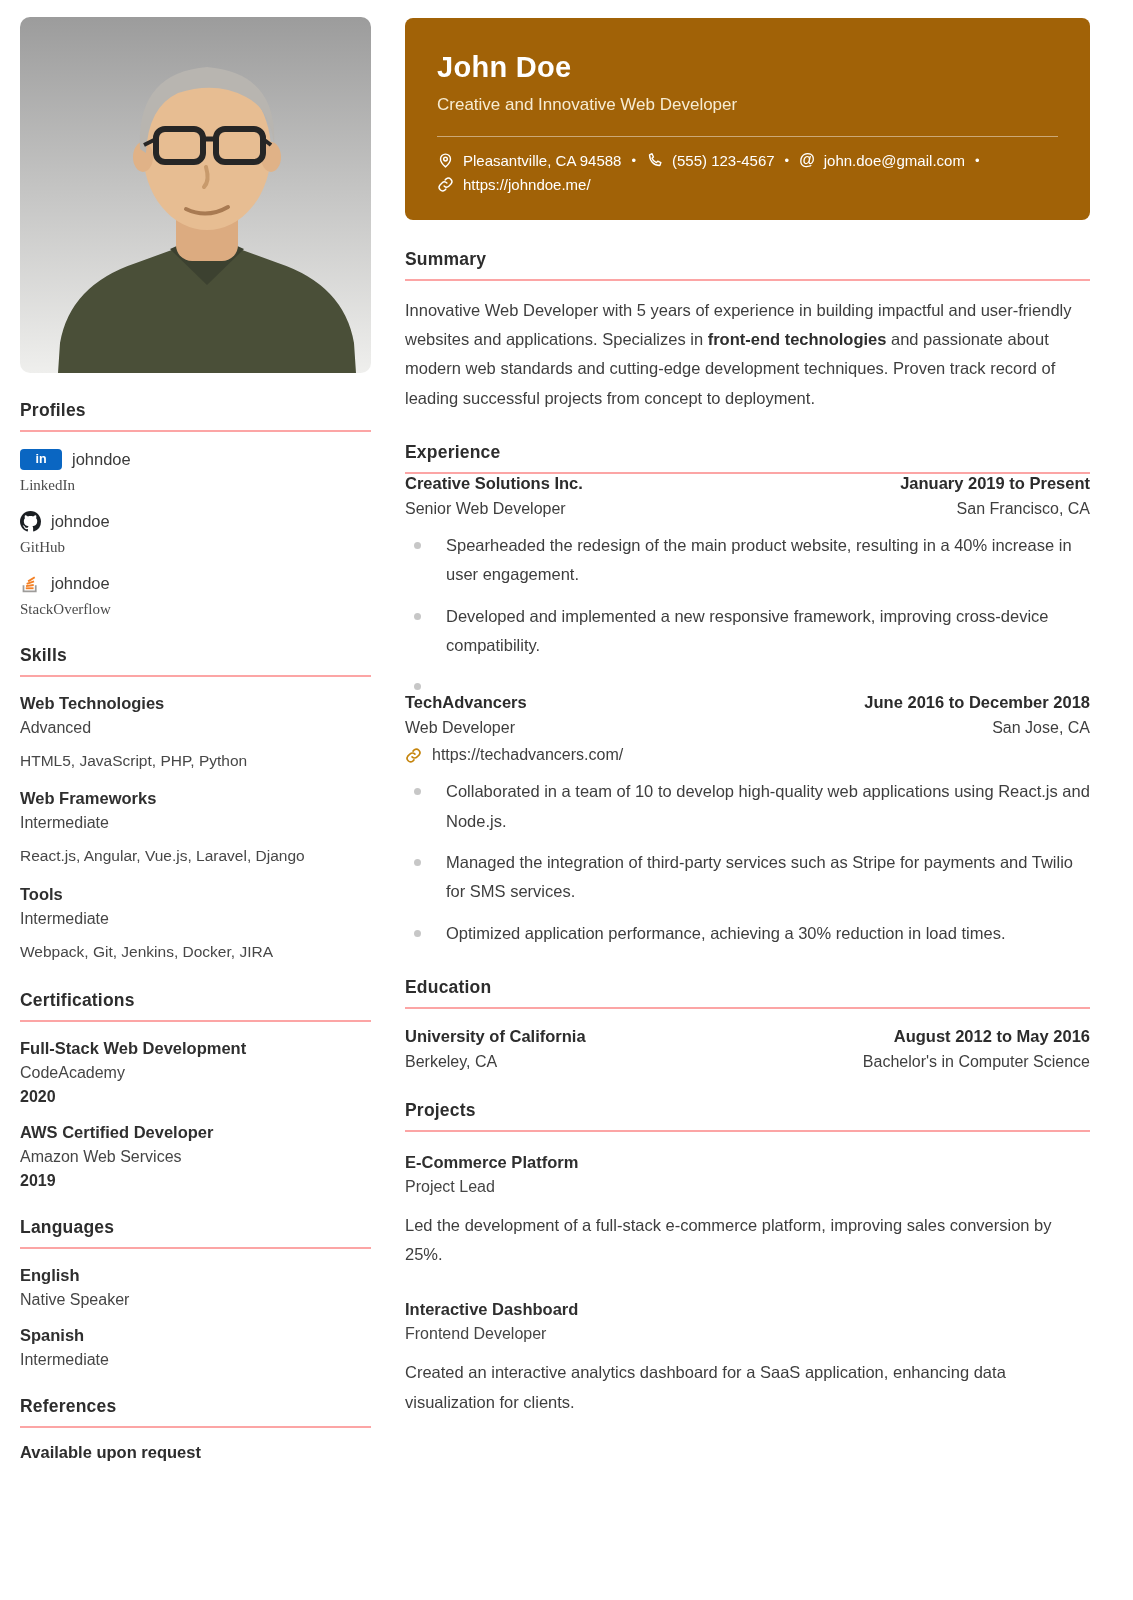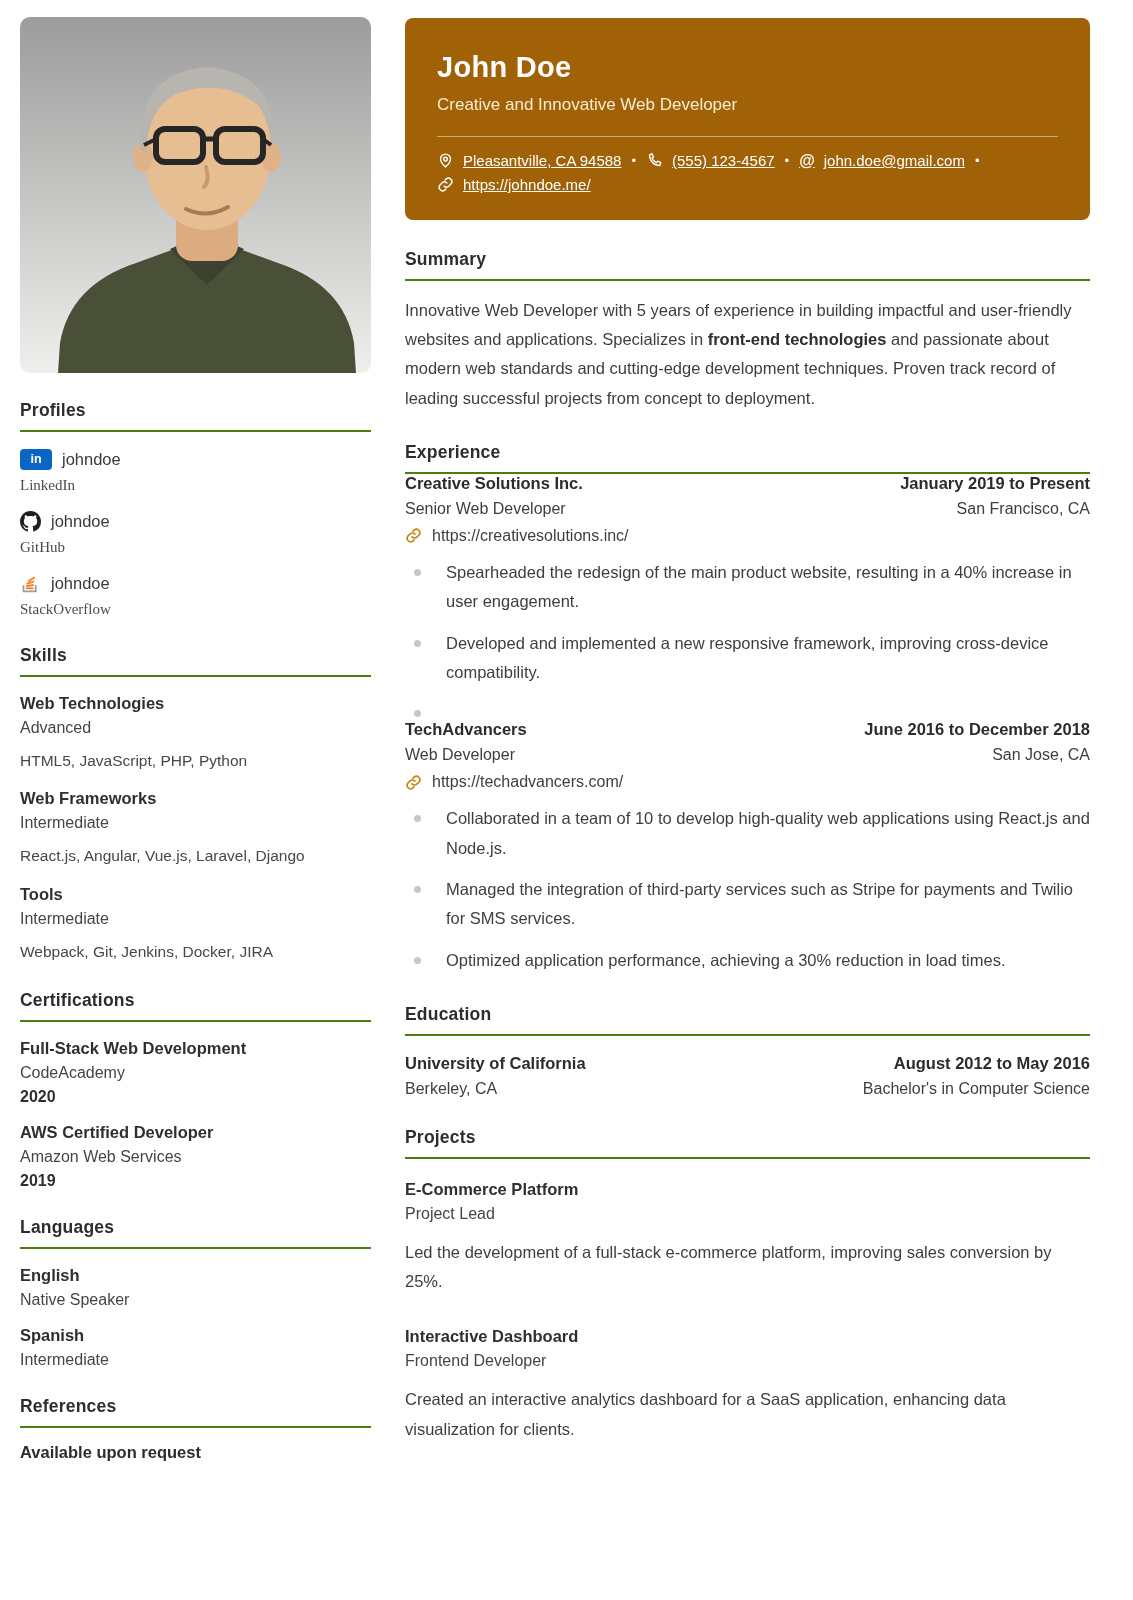--- a/index.html
+++ b/index.html
@@ -15,27 +15,27 @@
   .page { position:relative; width:1133px; height:1600px; }
 
   
   .sidebar { position:absolute; left:20px; top:17px; width:351px; }
   .photo { width:351px; height:356px; border-radius:10px; overflow:hidden; }
   .photo svg { display:block; }
 
   .section { margin-top:27px; }
   .section h2 {
     margin:0; font-size:17.5px; font-weight:bold; color:#2d2d2d;
-    padding-bottom:9px; border-bottom:2px solid #4d7c0f; letter-spacing:.2px;
+    padding-bottom:9px; border-bottom:2px solid #fca5a5; letter-spacing:.2px;
   }
 
   .profile-item { margin-top:17px; }
   .profile-row { display:flex; align-items:center; gap:10px; font-size:16.5px; color:#3a3a3a; }
   .badge-li {
-    width:32px; height:21px; border-radius:4px; background:#0a66c2;
+    width:42px; height:21px; border-radius:4px; background:#0a66c2;
     color:#fff; font-size:12.5px; font-weight:bold;
     display:flex; align-items:center; justify-content:center; line-height:1;
   }
   .icon21 { width:21px; height:21px; display:block; }
   .profile-network { font-size:15px; color:#4b4b4b; margin-top:7px;font-family:Liberation Serif, serif; }
 
   .skill-item, .cert-item, .lang-item { margin-top:17px; }
   .item-name { font-size:16.5px; font-weight:bold; color:#2f2f2f; }
   .item-sub  { font-size:16px; color:#454545; margin-top:6px; }
   .item-bold { font-size:16px; font-weight:bold; color:#2f2f2f; margin-top:6px; }
@@ -46,21 +46,21 @@
   .main { position:absolute; left:405px; top:18px; width:685px; }
 
   .gold-header {
     background:#a16207; border-radius:8px; color:#fff;
     padding:33px 32px 27px 32px;
   }
   .gold-header h1 { margin:0; font-size:29px; font-weight:bold; letter-spacing:.3px; }
   .header-subtitle { margin-top:11px; font-size:17px; color:#f7ecd2; }
   .header-divider { border:none; border-top:1px solid rgba(255,255,255,.45); margin:21px 0 15px 0; }
   .contact-row { display:flex; align-items:center; flex-wrap:wrap; font-size:15px; color:#fff; margin-top:7px; }
-  .contact-item { display:inline-flex; align-items:center; gap:9px;text-decoration:underline; }
+  .contact-item { display:inline-flex; gap:9px; }
   .contact-sep { margin:0 10px; font-size:13px; }
   .cicon { width:17px; height:17px; display:block; }
   .at-glyph { font-size:16px; font-weight:bold; line-height:1; }
 
   .main .section { margin-top:29px; }
   .summary-text { margin:15px 0 0 0; font-size:16.5px; line-height:1.77; color:#3e3e3e; }
   .summary-text b { color:#2e2e2e; }
 
   .job { }
   .job + .job { margin-top:33px; }
@@ -275,27 +275,20 @@
 
       <div class="job">
         <div class="split">
           <span class="job-company">Creative Solutions Inc.</span>
           <span class="job-dates">January 2019 to Present</span>
         </div>
         <div class="split">
           <span class="job-role">Senior Web Developer</span>
           <span class="job-loc">San Francisco, CA</span>
         </div>
-        <div class="job-link">
-          <svg class="link-icon" viewBox="0 0 24 24" fill="none" stroke="currentColor" stroke-width="2.4" stroke-linecap="round">
-            <path d="M10 14a5 5 0 0 0 7 .1l3-3a5 5 0 0 0-7-7l-1.6 1.6"></path>
-            <path d="M14 10a5 5 0 0 0-7-.1l-3 3a5 5 0 0 0 7 7l1.6-1.6"></path>
-          </svg>
-          <span>https://creativesolutions.inc/</span>
-        </div>
         <ul class="bullets">
           <li><span class="dot"></span><span>Spearheaded the redesign of the main product website, resulting in a 40% increase in user engagement.</span></li>
           <li><span class="dot"></span><span>Developed and implemented a new responsive framework, improving cross-device compatibility.</span></li>
           <li><span class="dot"></span></li>
         </ul>
       </div>
 
       <div class="job">
         <div class="split">
           <span class="job-company">TechAdvancers</span>

